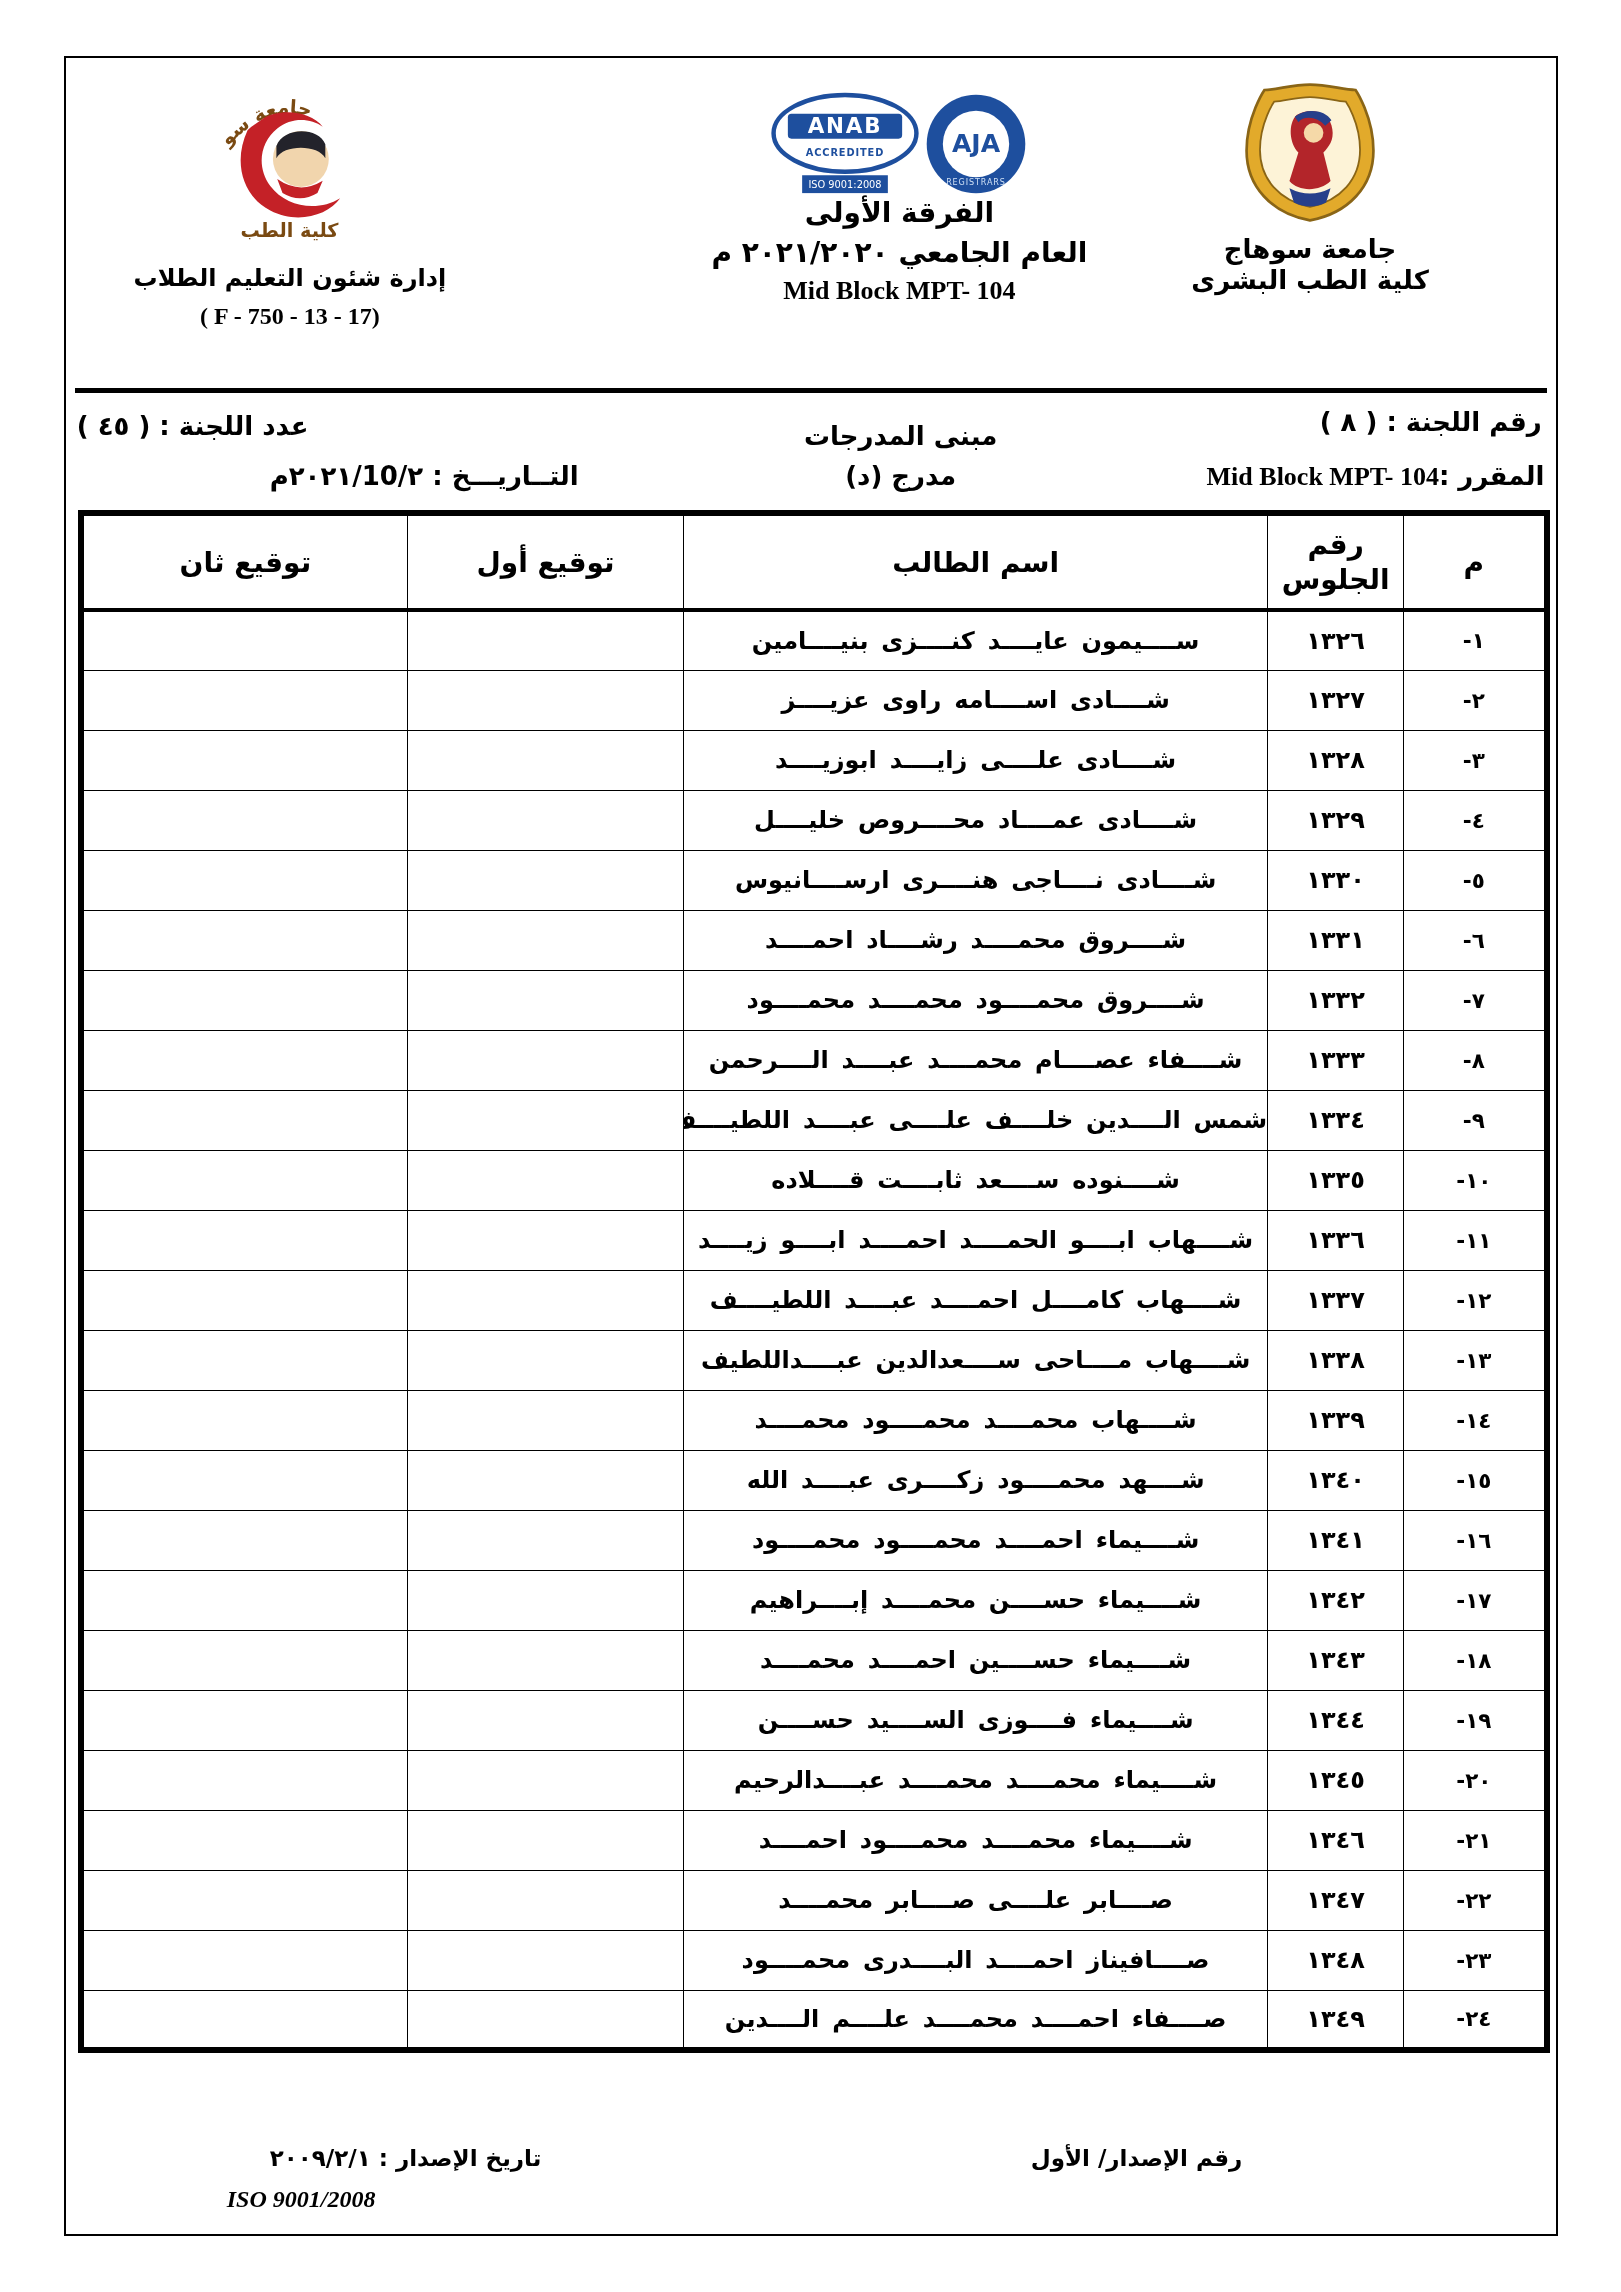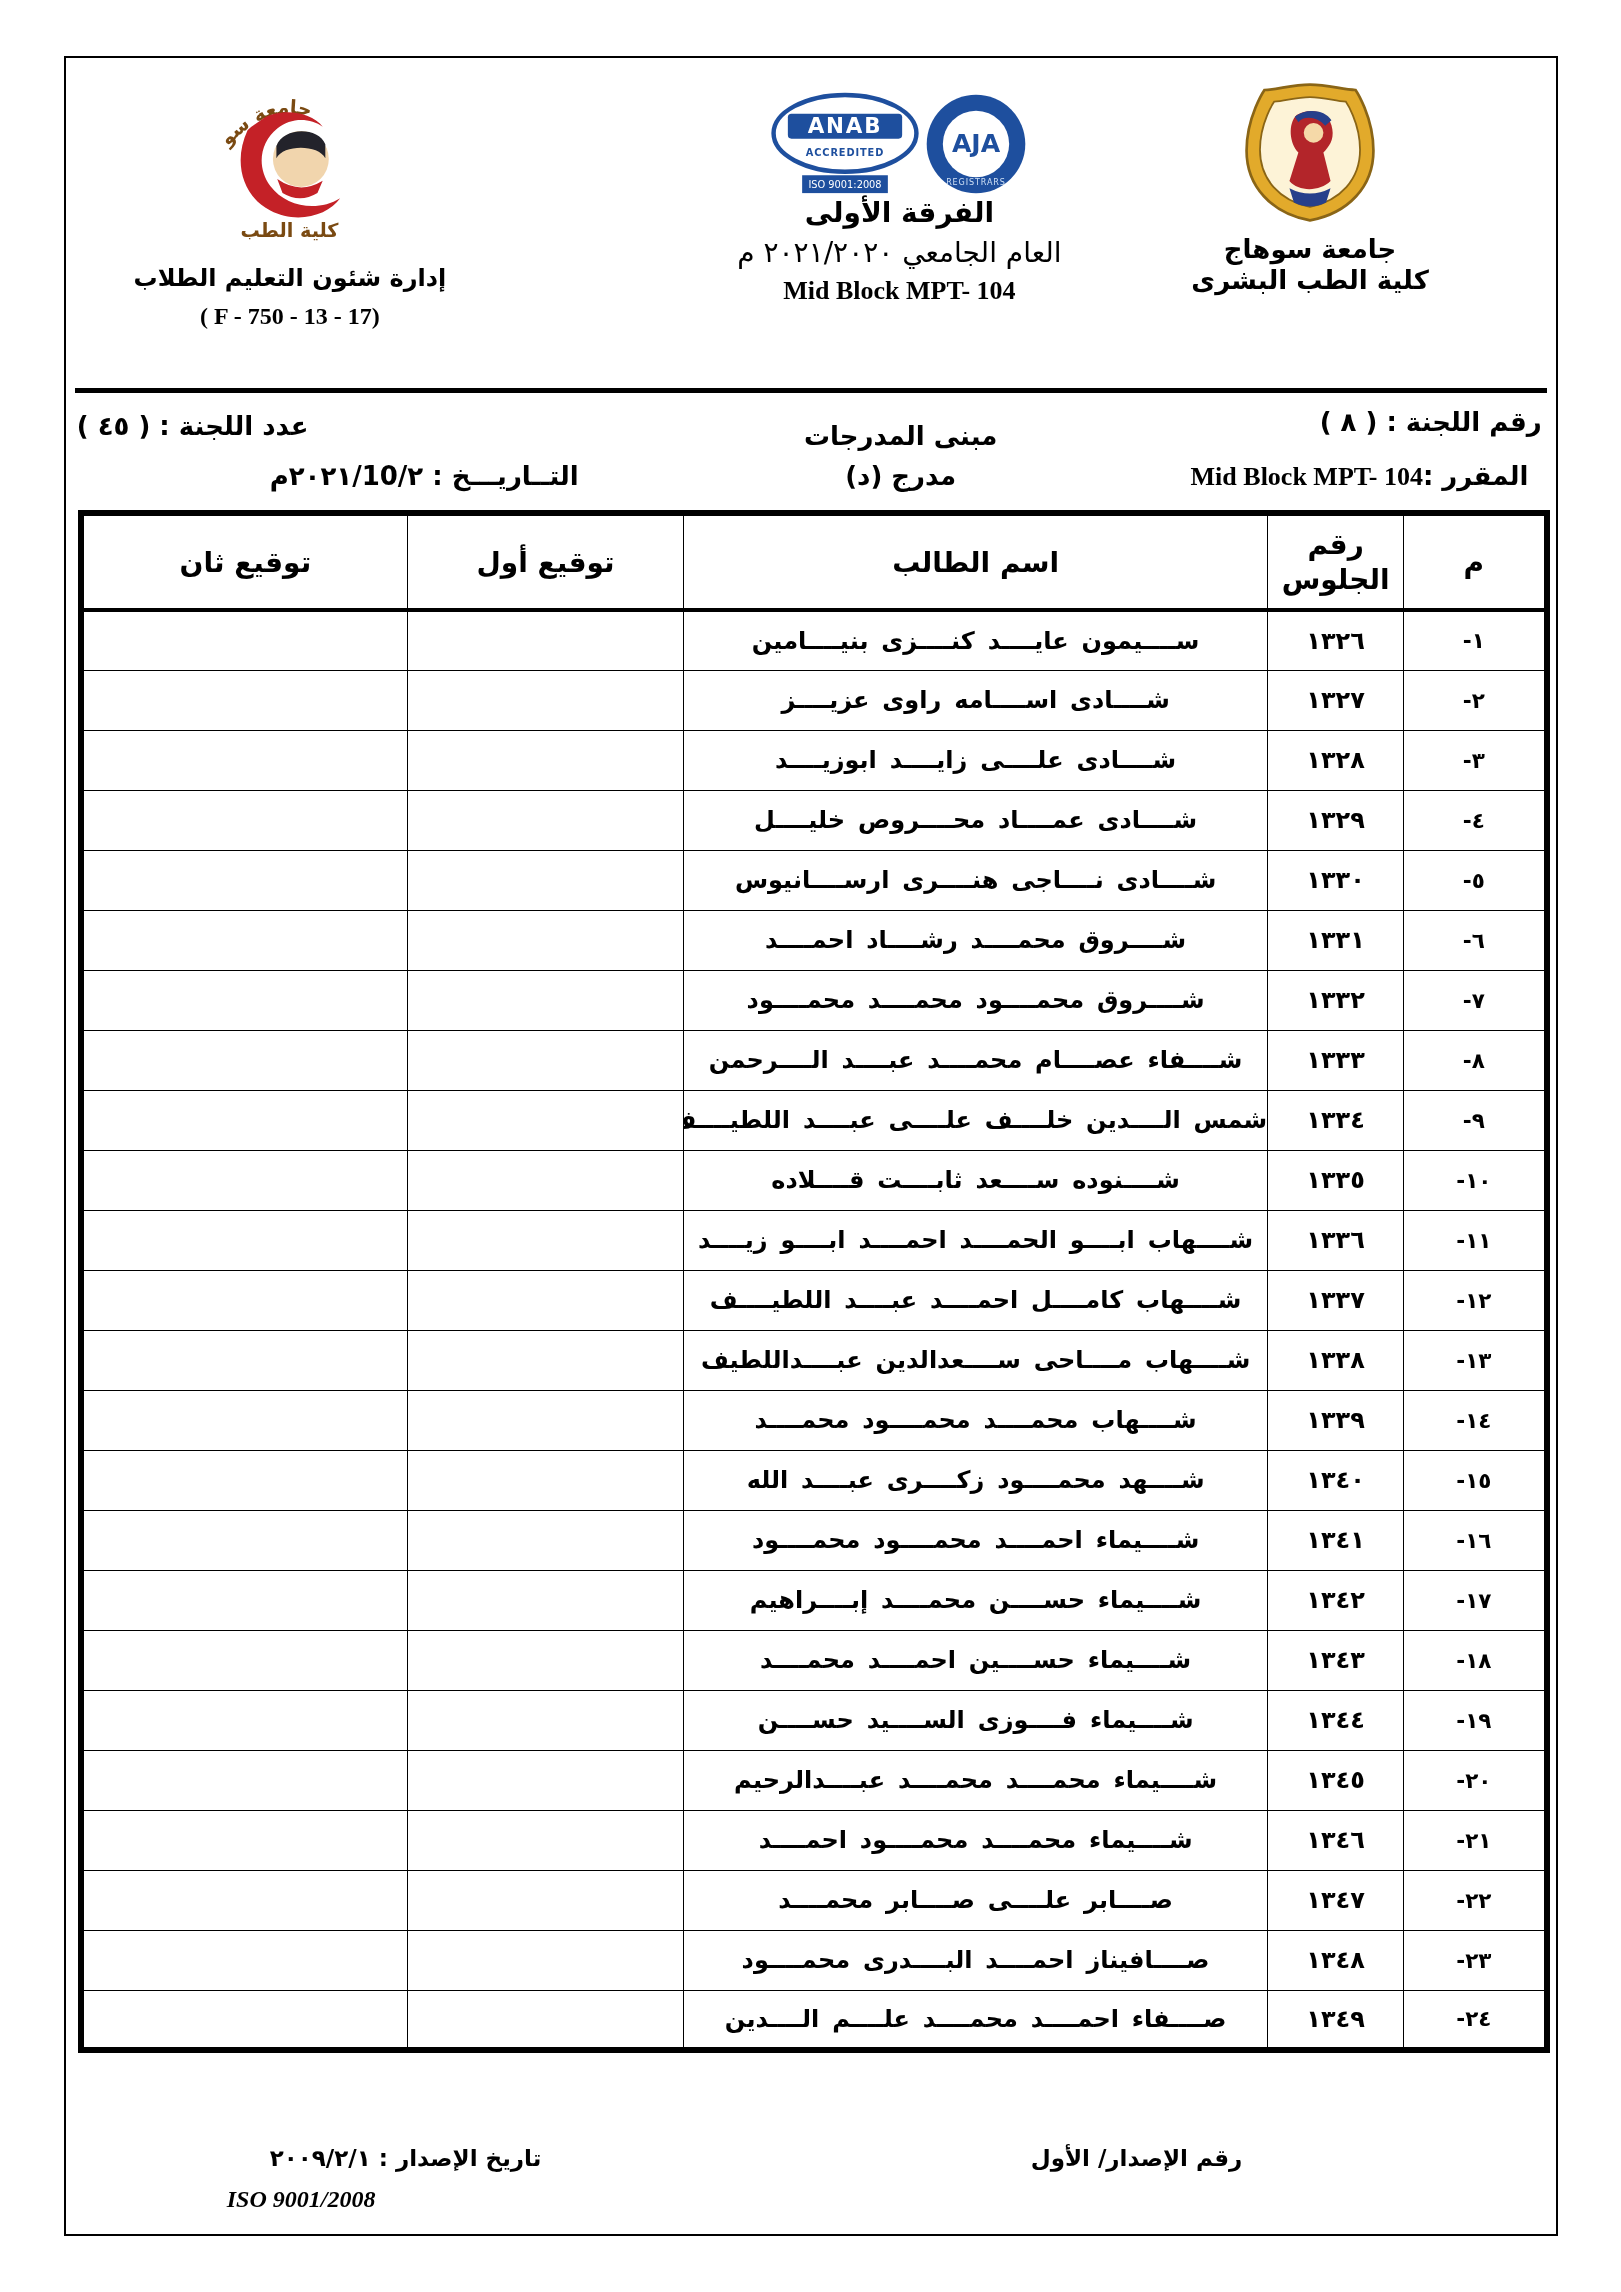--- a/index.html
+++ b/index.html
@@ -12,31 +12,31 @@
 
   
   .doc-header{position:absolute;top:18px;left:13.4px;right:13.4px;height:306px}
   .hdr-right{position:absolute;right:49px;top:4.5px;width:367px;text-align:center}
   .hdr-center{position:absolute;left:605px;top:1.8px;width:430px;text-align:center}
   .hdr-left{position:absolute;left:27px;top:0;width:367px;text-align:center}
   .uni-name{font-size:26px;font-weight:bold;margin-top:7.2px}
   .fac-name{font-size:26px;font-weight:bold;margin-top:1.8px}
   .logos-row{direction:ltr;display:flex;justify-content:center;align-items:center;gap:4px;margin-top:14.3px}
   .grade{font-size:28px;font-weight:bold;margin-top:0}
-  .acad{font-size:28px;font-weight:normal;margin-top:7.2px}
+  .acad{font-size:28px;font-weight:bold;margin-top:7.2px}
   .block-en{font-size:26px;font-weight:bold;font-family:"Liberation Serif","DejaVu Serif",serif;direction:ltr;margin-top:7.2px}
   .dept{font-size:24px;font-weight:bold;margin-top:19px}
   .form-code{font-size:24px;font-weight:bold;font-family:"Liberation Serif","DejaVu Serif",serif;direction:ltr;margin-top:10.7px}
   .hdr-rule{position:absolute;top:330px;left:9px;right:9px;height:4.5px;background:#000}
 
   
   .info{position:absolute;top:349px;left:10.7px;right:10.7px;height:107px;font-weight:bold;font-size:26px}
   .info .pos{position:absolute;white-space:nowrap}
   .info .committee{top:0;right:3.6px}
-  .info .course{top:54px;right:17px}
+  .info .course{top:54px;right:1px}
   .info .building{top:14px;left:663px;width:322px;text-align:center}
   .info .hall{top:54px;left:663px;width:322px;text-align:center}
   .info .count{top:4px;left:0;width:502px;text-align:left}
   .info .date{top:54px;left:0;width:502px;text-align:right}
   .latin-serif{font-family:"Liberation Serif","DejaVu Serif",serif}
 
   
   .tbl{position:absolute;top:452px;left:11.6px}
   table{border-collapse:collapse;table-layout:fixed;width:1466px;direction:rtl;border:6.3px solid #000}
   th,td{border:1.8px solid #000;vertical-align:middle}

